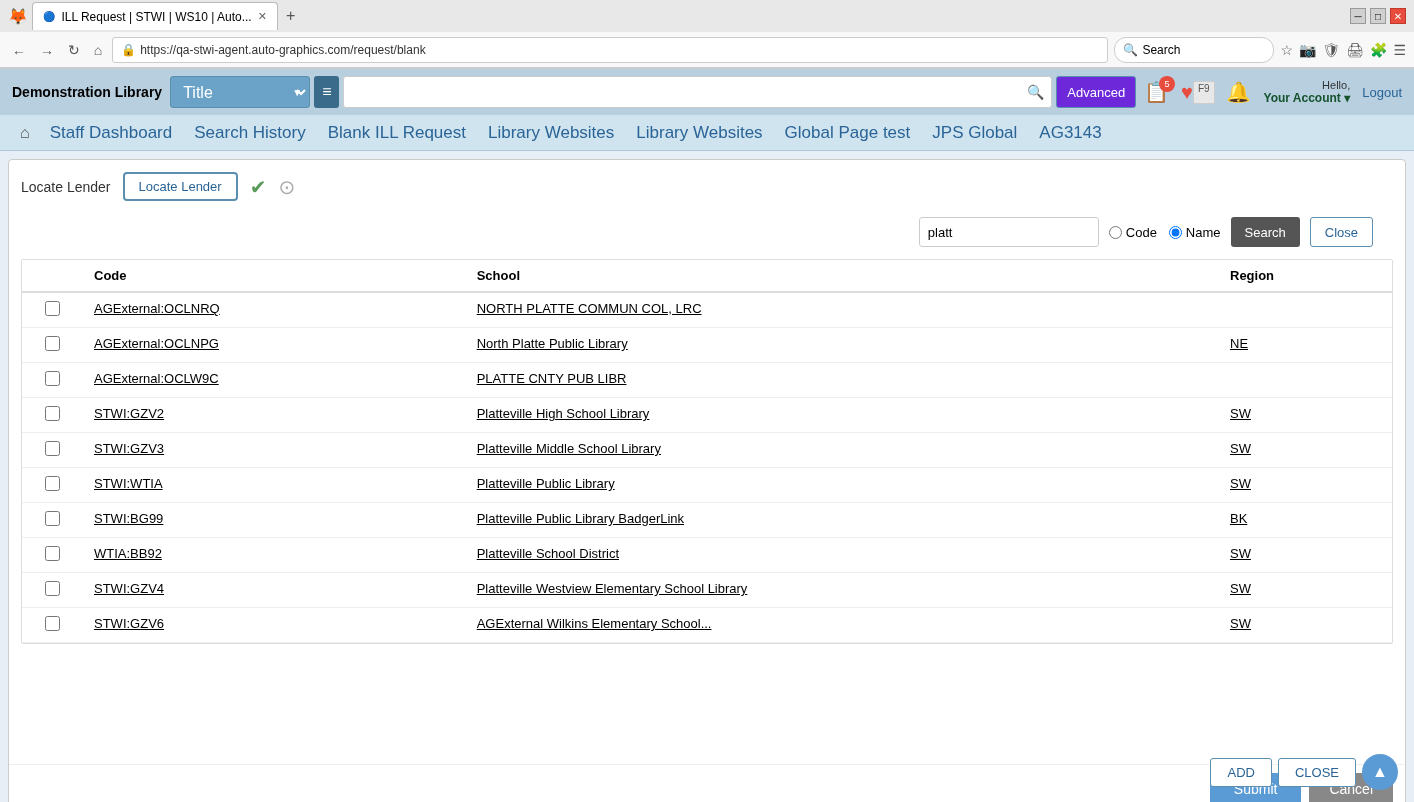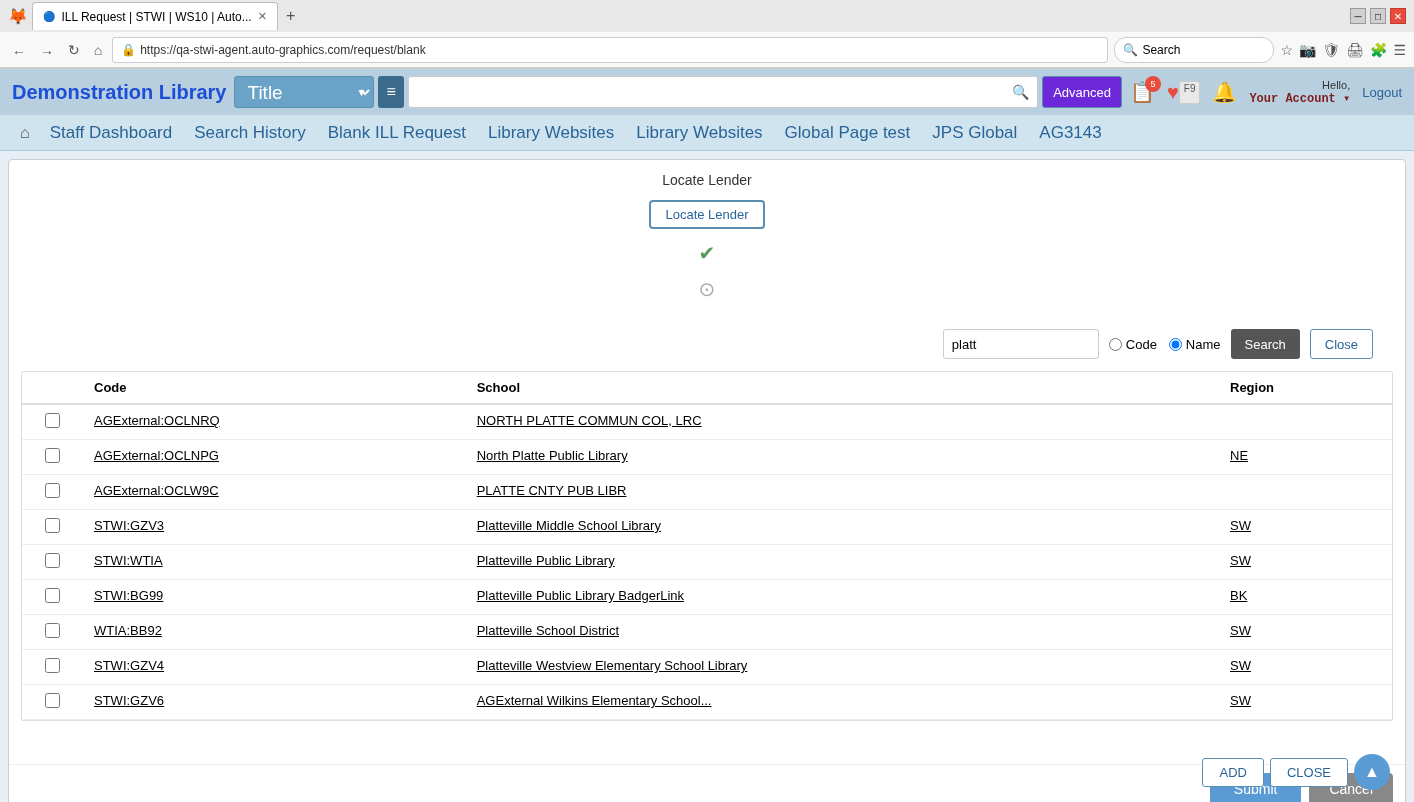--- a/index.html
+++ b/index.html
@@ -18,59 +18,59 @@
     .browser-addressbar { background: #f8f8f8; display: flex; align-items: center; padding: 4px 8px; gap: 6px; height: 36px; border-bottom: 1px solid #ccc; }
     .browser-nav-btn { background: none; border: none; cursor: pointer; font-size: 14px; color: #555; padding: 2px 4px; }
     .browser-nav-btn:disabled { color: #bbb; cursor: default; }
     .address-bar { flex: 1; background: white; border: 1px solid #ccc; border-radius: 3px; padding: 3px 8px; font-size: 12px; height: 26px; display: flex; align-items: center; gap: 4px; }
     .address-bar span { color: #333; font-size: 12px; }
     .browser-search-box { border: 1px solid #ccc; background: white; border-radius: 12px; padding: 2px 8px; font-size: 12px; height: 26px; width: 160px; display: flex; align-items: center; gap: 4px; }
     .browser-action-btn { background: none; border: none; cursor: pointer; font-size: 14px; color: #555; }
 
     
     .app-header { background: #b8cfe0; display: flex; align-items: center; padding: 6px 12px; height: 46px; gap: 8px; }
-    .app-title { font-size: 20px; font-weight: bold; color: #1d4ed8; min-width: 140px; }
+    .app-title { font-size: 14px; font-weight: bold; color: #000000; min-width: 140px; }
     .search-container { display: flex; align-items: center; flex: 1; gap: 4px; }
-    .search-select { background: #6ba3c8; color: white; border: 1px solid #5a8fb0; border-radius: 3px; padding: 4px 8px; font-size: 19px; height: 32px; min-width: 140px; }
+    .search-select { background: #6ba3c8; color: white; border: 1px solid #5a8fb0; border-radius: 3px; padding: 4px 8px; font-size: 16px; height: 32px; min-width: 140px; }
     .search-select-wrapper { position: relative; display: inline-flex; align-items: center; }
     .search-select-wrapper::after { content: "▼"; position: absolute; right: 8px; color: white; font-size: 10px; pointer-events: none; }
     .stack-icon { background: #3a6b8a; color: white; border: none; border-radius: 3px; padding: 4px 8px; height: 32px; cursor: pointer; font-size: 16px; }
     .search-input-wrapper { flex: 1; position: relative; }
     .search-input-main { width: 100%; border: 1px solid #ccc; border-radius: 3px; padding: 4px 30px 4px 8px; font-size: 13px; height: 32px; background: white; }
     .search-input-icon { position: absolute; right: 8px; top: 50%; transform: translateY(-50%); color: #666; font-size: 14px; cursor: pointer; }
     .advanced-btn { background: #6d28d9; color: white; border: 1px solid #5a8fb0; border-radius: 3px; padding: 4px 10px; height: 32px; cursor: pointer; font-size: 13px; }
     .header-right { display: flex; align-items: center; gap: 12px; margin-left: auto; }
     .icon-btn-wrapper { position: relative; display: inline-flex; cursor: pointer; }
     .icon-btn-wrapper .badge { position: absolute; top: -4px; right: -6px; background: #e74c3c; color: white; border-radius: 50%; width: 16px; height: 16px; font-size: 9px; display: flex; align-items: center; justify-content: center; }
     .heart-icon { color: #e74c3c; font-size: 20px; }
     .list-icon { color: #333; font-size: 20px; }
     .bell-icon { color: #333; font-size: 20px; }
     .account-info { text-align: right; font-size: 12px; color: #333; cursor: pointer; }
     .account-info .hello { font-size: 11px; }
-    .account-info .account-name { font-size: 12px; font-weight: bold; color: #7f1d1d; font-family: Liberation Mono, monospace; }
+    .account-info .account-name { font-size: 12px; font-weight: bold; color: #14532d; }
     .logout-btn { background: none; border: none; color: #2a6496; cursor: pointer; font-size: 13px; text-decoration: none; }
 
     
     .app-nav { background: #d0e4f0; display: flex; align-items: center; padding: 0 12px; height: 36px; gap: 2px; border-bottom: 1px solid #b0c8dc; }
     .nav-item { padding: 6px 10px; font-size: 17px; color: #2a6496; cursor: pointer; text-decoration: none; white-space: nowrap; }
     .nav-home { font-size: 16px; padding: 4px 8px; color: #555; cursor: pointer; }
 
     
     .main-content { background: white; margin: 8px; border: 1px solid #ccc; border-radius: 4px; padding: 12px; position: relative; height: calc(802px - 46px - 36px - 33px - 16px - 16px); overflow: hidden; }
 
     
-    .locate-lender-header { display: flex; align-items: center; gap: 12px; margin-bottom: 28px; flex-direction: column; }
+    .locate-lender-header { display: flex; align-items: center; gap: 12px; margin-bottom: 16px; }
     .locate-lender-title { font-size: 14px; color: #333; font-weight: normal; }
     .locate-lender-btn { background: white; border: 2px solid #5a8fb0; color: #2a6496; border-radius: 4px; padding: 5px 14px; font-size: 13px; cursor: pointer; }
     .checkmark-icon { color: #5a9a5a; font-size: 20px; cursor: pointer; }
     .circle-icon { color: #aaa; font-size: 20px; cursor: pointer; }
 
     
     .lender-search-bar { display: flex; align-items: center; justify-content: flex-end; gap: 10px; margin-bottom: 12px; padding-right: 20px; }
-    .lender-search-input { border: 1px solid #ccc; border-radius: 3px; padding: 4px 8px; font-size: 13px; height: 30px; width: 156px; }
+    .lender-search-input { border: 1px solid #ccc; border-radius: 3px; padding: 4px 8px; font-size: 13px; height: 30px; width: 180px; }
     .radio-group { display: flex; align-items: center; gap: 12px; }
     .radio-label { display: flex; align-items: center; gap: 4px; font-size: 13px; cursor: pointer; }
     .lender-search-btn { background: #555; color: white; border: none; border-radius: 3px; padding: 4px 14px; font-size: 13px; height: 30px; cursor: pointer; }
     .lender-close-btn { background: white; border: 1px solid #5a8fb0; color: #2a6496; border-radius: 3px; padding: 4px 14px; font-size: 13px; height: 30px; cursor: pointer; }
 
     
     .results-table-wrapper { border: 1px solid #ddd; border-radius: 2px; overflow-y: auto; max-height: 420px; position: relative; }
     .results-table { width: 100%; border-collapse: collapse; }
     .results-table thead th { background: white; padding: 8px 12px; text-align: left; font-weight: bold; font-size: 13px; border-bottom: 2px solid #ddd; position: sticky; top: 0; z-index: 2; }
     .results-table thead th:first-child { width: 60px; text-align: center; }
@@ -78,21 +78,21 @@
     .results-table tbody td { padding: 8px 12px; font-size: 13px; vertical-align: top; }
     .results-table tbody td:first-child { text-align: center; }
     .row-checkbox { width: 15px; height: 15px; cursor: pointer; }
 
     
     .bottom-action-bar { display: flex; justify-content: flex-end; align-items: center; gap: 8px; padding: 8px 12px; background: white; border-top: 1px solid #eee; position: absolute; bottom: 0; right: 0; left: 0; }
     .submit-btn { background: #5b9bd5; color: white; border: none; border-radius: 4px; padding: 8px 24px; font-size: 14px; cursor: pointer; }
     .cancel-btn { background: #888; color: white; border: none; border-radius: 4px; padding: 8px 20px; font-size: 14px; cursor: pointer; }
 
     
-    .floating-bottom { position: fixed; bottom: 12px; right: 24px; display: flex; gap: 6px; align-items: center; }
+    .floating-bottom { position: fixed; bottom: 12px; right: 16px; display: flex; gap: 6px; align-items: center; }
     .add-btn-floating { background: white; border: 1px solid #5a8fb0; color: #2a6496; border-radius: 3px; padding: 6px 16px; font-size: 13px; cursor: pointer; }
     .close-btn-floating { background: white; border: 1px solid #5a8fb0; color: #2a6496; border-radius: 3px; padding: 6px 16px; font-size: 13px; cursor: pointer; }
     .scroll-top-btn { background: #5b9bd5; color: white; border: none; border-radius: 50%; width: 36px; height: 36px; font-size: 16px; cursor: pointer; display: flex; align-items: center; justify-content: center; }
 
     
     .page-wrap { height: 802px; overflow: hidden; }
 
     .fkey-badge { background: #e8e8e8; border: 1px solid #ccc; color: #555; font-size: 10px; padding: 1px 4px; border-radius: 2px; }
   </style>
 </head>
@@ -249,20 +249,28 @@
         <input type="checkbox" class="row-checkbox" style="">
       </td>
       <td>AGExternal:OCLW9C</td>
       <td>PLATTE CNTY PUB LIBR</td>
       <td></td>
     </tr>
             <tr>
       <td>
         <input type="checkbox" class="row-checkbox" style="">
       </td>
+      <td>STWI:GZV2</td>
+      <td>Platteville High School Library</td>
+      <td>SW</td>
+    </tr>
+            <tr>
+      <td>
+        <input type="checkbox" class="row-checkbox" style="">
+      </td>
       <td>STWI:GZV3</td>
       <td>Platteville Middle School Library</td>
       <td>SW</td>
     </tr>
             <tr>
       <td>
         <input type="checkbox" class="row-checkbox" style="">
       </td>
       <td>STWI:WTIA</td>
       <td>Platteville Public Library</td>

